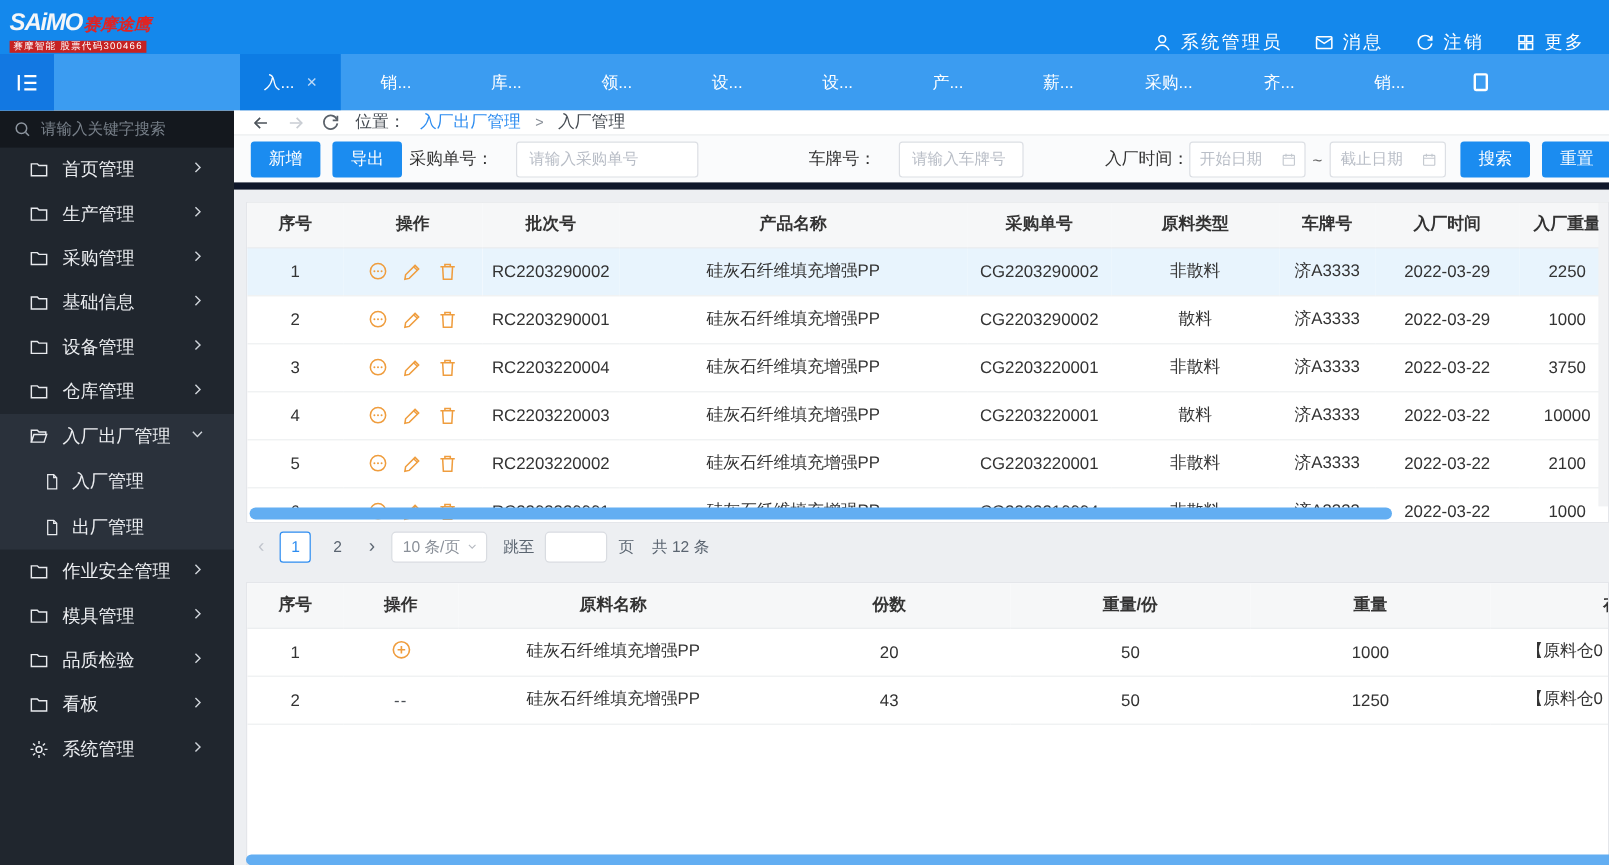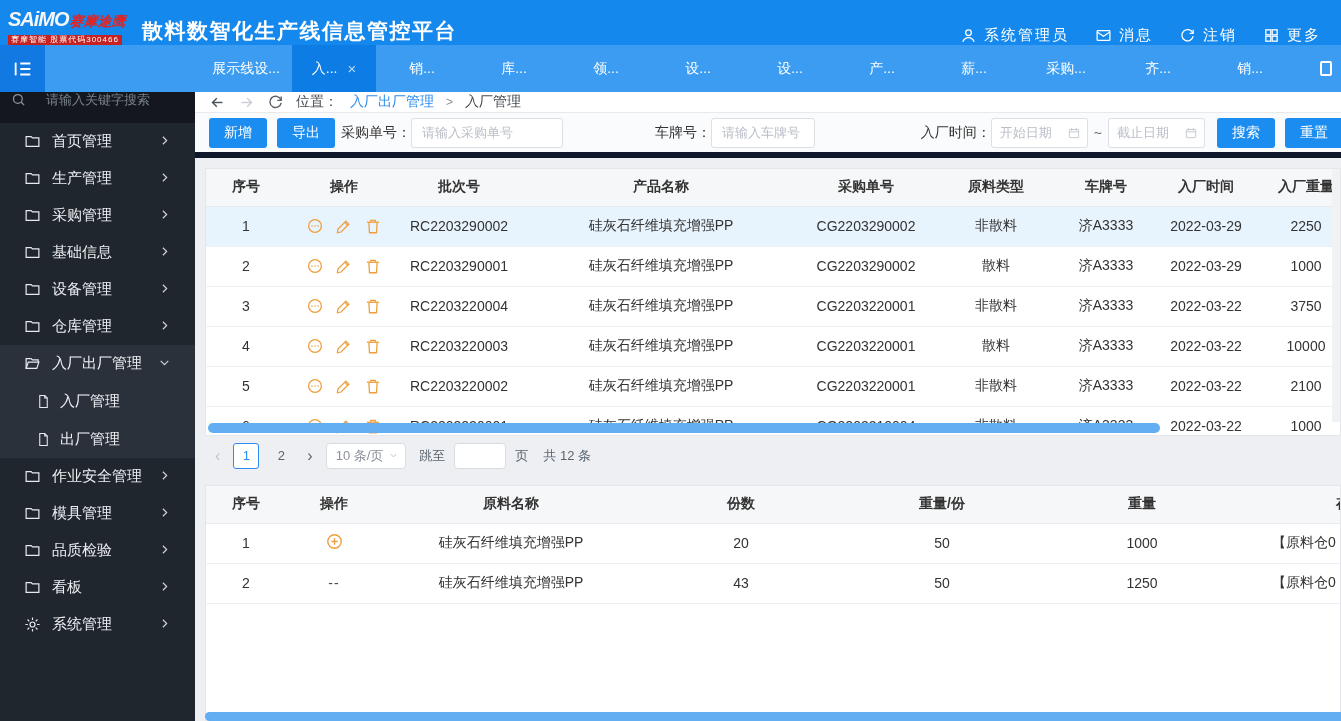--- a/index.html
+++ b/index.html
@@ -27,21 +27,21 @@
   .tab { width:92px; display:flex; align-items:center; justify-content:center; color:#fff; font-size:14px; cursor:pointer; white-space:nowrap; }
   .tab.active { width:84px; background:#0d7ce4; gap:10px; }
   .tab-close { color:#bcd9f7; font-size:15px; cursor:pointer; }
   .partial-tab { align-self:center; width:12px; height:15px; border:2px solid #fff; border-radius:2px; margin-left:24px; flex-shrink:0; }
 
   
   .lower { flex:1; display:flex; overflow:hidden; }
 
   
   .sidebar { width:195px; background:#20262e; color:#eceef1; flex-shrink:0; display:flex; flex-direction:column; overflow:hidden; }
-  .side-search { height:31px; background:#14181e; display:flex; align-items:flex-start; padding:0 11px; gap:20px; flex-shrink:0; }
+  .side-search { height:31px; background:#14181e; display:flex; align-items:center; padding:0 11px; gap:8px; flex-shrink:0; }
   .side-search svg { width:15px; height:15px; stroke:#8d959f; fill:none; stroke-width:2; flex-shrink:0; }
   .side-search input { flex:1; background:transparent; border:none; outline:none; color:#d8dce1; font-size:13px; font-family:inherit; }
   .side-search input::placeholder { color:#78808a; }
   .nav-item { height:37px; display:flex; align-items:center; padding:0 24px; font-size:15px; cursor:pointer; flex-shrink:0; }
   .nav-item .nico { width:17px; height:17px; margin-right:11px; flex-shrink:0; }
   .nav-item .nico svg { width:17px; height:17px; stroke:#e8eaee; fill:none; stroke-width:1.7; }
   .nav-item .chev { margin-left:auto; }
   .nav-item .chev svg { width:13px; height:13px; stroke:#ced3d9; fill:none; stroke-width:2.2; }
   .expanded-group { background:#2a313b; flex-shrink:0; }
   .sub-item { height:38px; display:flex; align-items:center; padding-left:36px; font-size:15px; cursor:pointer; }
@@ -56,21 +56,21 @@
   .ic-fwd { stroke:#c9cdd3; }
   .ic-refresh { stroke:#5a6169; }
   .crumb-link { color:#2d8cf0; cursor:pointer; }
   .crumb-sep { color:#8a9099; font-size:12px; }
 
   
   .toolbar { height:45px; background:#fafbfc; border-bottom:6px solid #0f172a; display:flex; align-items:center; padding:0 6px 0 14px; font-size:14px; color:#333; flex-shrink:0; white-space:nowrap; }
   .btn { height:30px; padding:0 15px; background:#1b8cf0; color:#fff; border:none; border-radius:3px; font-size:14px; font-family:inherit; cursor:pointer; }
   .btn + .btn { margin-left:10px; }
   .fld-label { margin-left:6px; }
-  .tb-input { height:30px; border:1px solid #dcdfe4; border-radius:3px; background:#fff; padding:0 10px; font-size:13px; font-family:inherit; outline:none; color:#a16207; }
+  .tb-input { height:30px; border:1px solid #dcdfe4; border-radius:3px; background:#fff; padding:0 10px; font-size:13px; font-family:inherit; outline:none; color:#a16207;margin-left:19px; }
   .tb-input::placeholder { color:#b9bec7; }
   .date-box { height:30px; width:97px; border:1px solid #dcdfe4; border-radius:3px; background:#fff; display:flex; align-items:center; padding:0 6px 0 8px; color:#b9bec7; font-size:13px; gap:4px; cursor:text; }
   .date-box span { flex:1; }
   .date-box svg { width:14px; height:14px; stroke:#c3c8cf; fill:none; stroke-width:1.6; flex-shrink:0; }
   .tilde { color:#666; margin:0 6px; }
   .toolbar .grow { flex:1; }
   .btn.search { margin-left:12px; }
   .btn.reset { margin-left:10px; margin-right:-8px; }
 
   
@@ -117,21 +117,20 @@
 <div class="app">
 
   <header class="topbar">
     <div class="logo">
       <div class="logo-top">
         <span class="logo-main">SAiMO</span>
         <span class="logo-accent">赛摩途鹰</span>
       </div>
       <div class="logo-sub">赛摩智能 股票代码300466</div>
     </div>
-    <div class="app-title">散料数智化生产线信息管控平台</div>
     <div class="topbar-right">
       <div class="top-item">
         <svg viewBox="0 0 24 24">
             <circle cx="12" cy="8" r="4"></circle>
             <path d="M4 21c1.5-4 5-6 8-6s6.5 2 8 6"></path>
           </svg>
         <span>系统管理员</span>
       </div>
       <div class="top-item">
         <svg viewBox="0 0 24 24">
@@ -160,23 +159,20 @@
   </header>
 
   <div class="tabbar">
     <div class="collapse-btn">
       <svg viewBox="0 0 24 24">
           <path d="M4 5v14"></path>
           <path d="M9 6h11M9 12h11M9 18h11"></path>
         </svg>
     </div>
     <div class="tabs">
-      <div class="tab">
-          <span>展示线设...</span>
-        </div>
       <div class="tab active">
         <span>入...</span>
         <span class="tab-close">×</span>
       </div>
       <div class="tab">
           <span>销...</span>
         </div>
       <div class="tab">
           <span>库...</span>
         </div>

